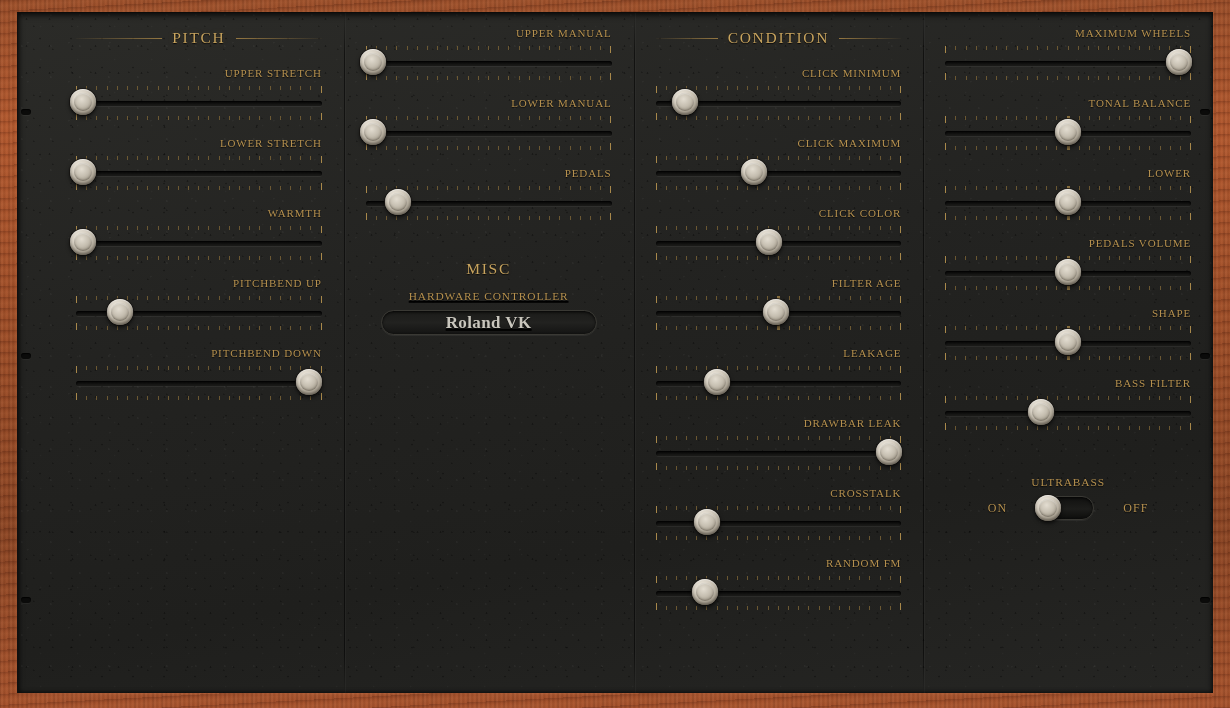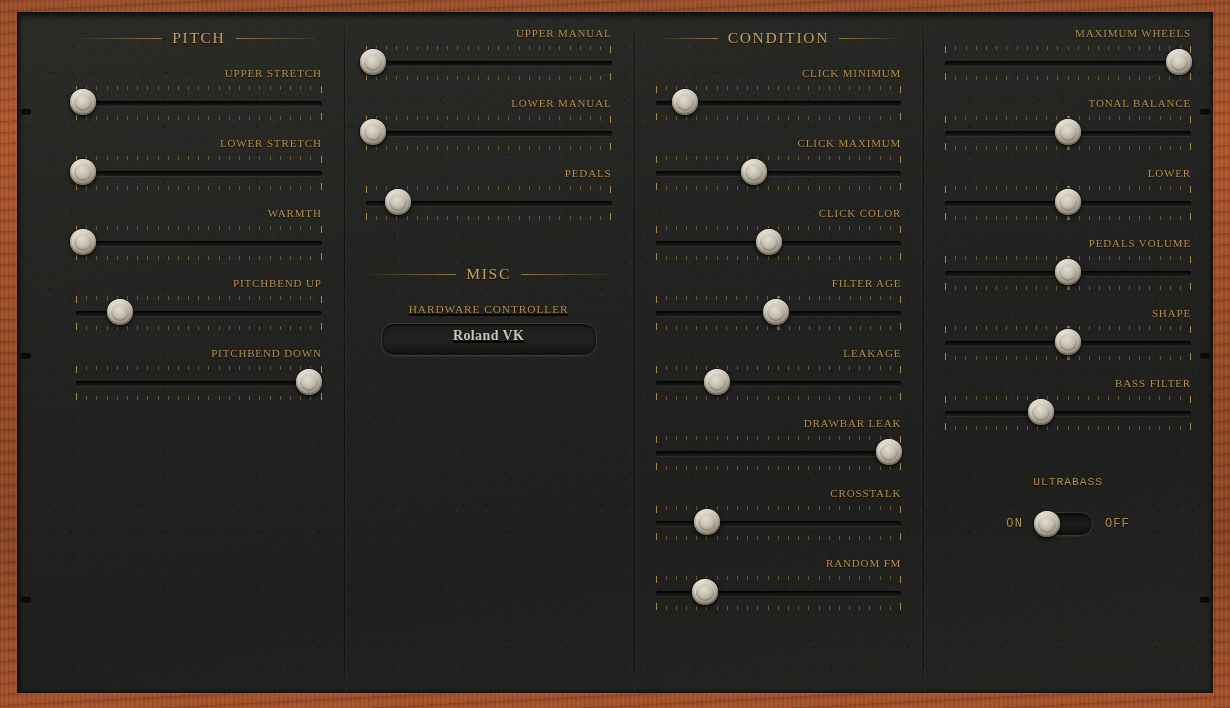--- a/index.html
+++ b/index.html
@@ -101,21 +101,21 @@
   }
   .section-header .ttl {
     flex:0 0 auto;
     font-size:15.5px;
     letter-spacing:1.7px;
     font-weight:400;
     color:#c8a45e;
     text-shadow:0 1px 1px rgba(0,0,0,0.85), 0 0 7px rgba(190,150,80,0.16);
     white-space:nowrap;
   }
-  .section-header.mid { margin-top:43px; }
+  .section-header.mid { margin-top:30px;flex-direction:column; }
 
   
   .slider-row { margin-bottom:17px; }
 
   .slider-label {
     font-size:11px;
     letter-spacing:0.85px;
     color:#b5904e;
     text-shadow:0 1px 1px rgba(0,0,0,0.8);
     margin-bottom:7px;
@@ -190,41 +190,41 @@
     font-size:11.4px;
     letter-spacing:0.9px;
     color:#b5904e;
     text-shadow:0 1px 1px rgba(0,0,0,0.8);
     margin-bottom:8px;
   }
   .dropdown {
     display:block;
     width:216px;
     margin:0 auto;
-    height:33px; line-height:24px;
+    height:25px; line-height:24px;
     border-radius:13px;
     background:linear-gradient(180deg,#1b1b19 0%, #222220 50%, #141413 100%);
     border:1px solid #3a3934;
     box-shadow:
       inset 0 1px 3px rgba(0,0,0,0.9),
       0 1px 0 rgba(255,255,255,0.055);
     color:#c9c6bd;
-    font-size:14px;
+    font-size:17px;
     font-weight:bold;
     letter-spacing:0.4px;
     text-align:center;
     text-shadow:0 1px 1px rgba(0,0,0,0.85);
     cursor:pointer;
   }
 
   
-  .toggle-block { margin-top:46px; text-align:center;font-family:Liberation Mono, monospace; }
+  .toggle-block { margin-top:46px; text-align:center; }
   .toggle-row {
     display:flex; align-items:center; justify-content:center;
-    gap:12px; margin-top:24px;
+    gap:29px; margin-top:8px;
   }
   .toggle-side {
     font-size:12px;
     letter-spacing:1.1px;
     color:#b5904e;
     text-shadow:0 1px 1px rgba(0,0,0,0.8);
   }
   .switch {
     position:relative;
     width:58px; height:24px;

